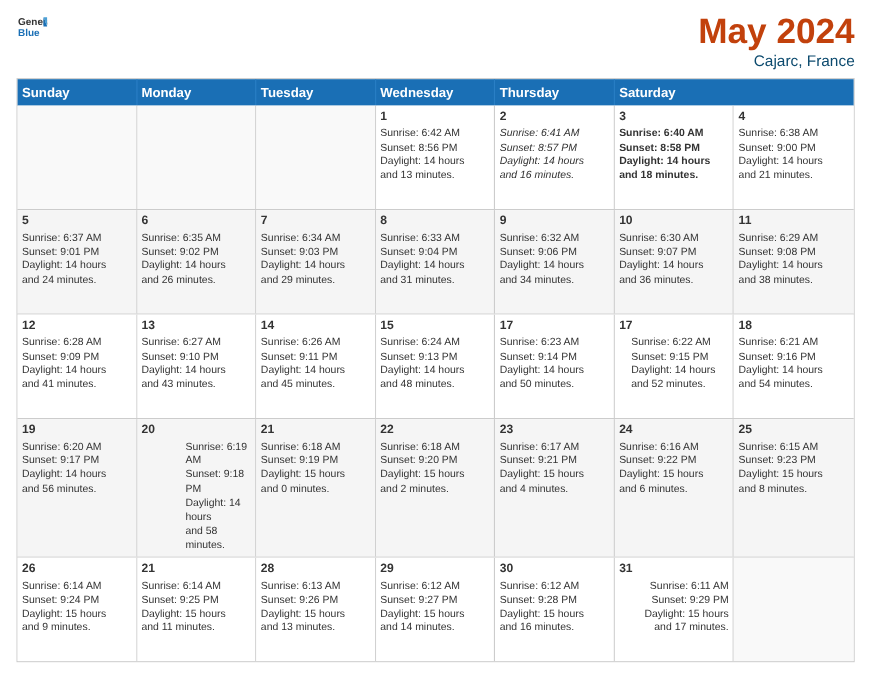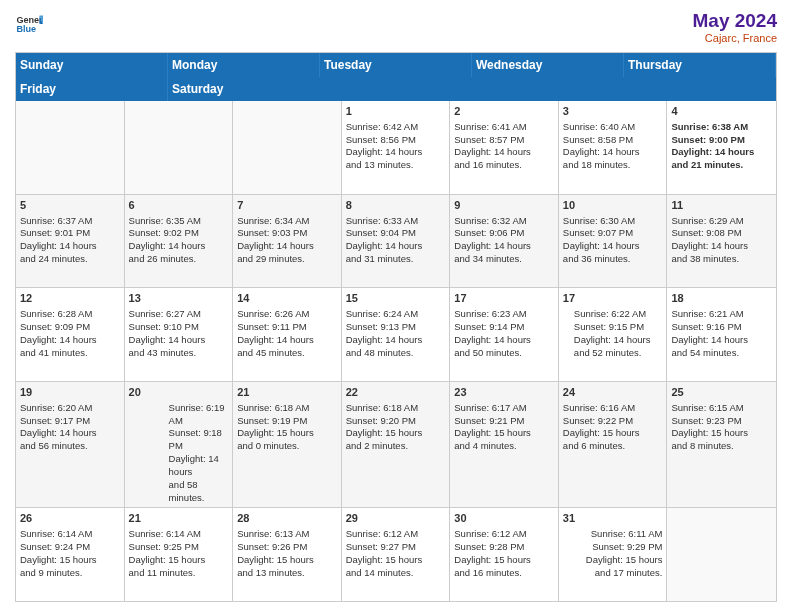--- a/index.html
+++ b/index.html
@@ -29,37 +29,37 @@
       gap: 4px;
     }
     .logo-icon {
       width: 28px;
       height: 28px;
     }
     .title-block {
       text-align: right;
     }
     .month-year {
-      font-size: 19px;
+      font-size: 32px;
       font-weight: bold;
-      color: #4c1d95;
+      color: #c2410c;
     }
     .location {
-      font-size: 11px;
-      color: #c2410c;
+      font-size: 14px;
+      color: #0c4a6e;
     }
     .calendar {
       flex: 1;
       display: flex;
       flex-direction: column;
       border: 1px solid #ccc;
     }
     .cal-header {
       display: grid;
-      grid-template-columns: repeat(5, 1fr);
+      grid-template-columns: repeat(7, 1fr);
       background: #1a6fb5;
     }
     .cal-header-cell {
       color: #fff;
       font-weight: bold;
       font-size: 12px;
       padding: 5px 4px;
       text-align: left;
       border-right: 1px solid #2a7fc5;
     }
@@ -125,52 +125,51 @@
     </div>
   </div>
 
   <div class="calendar">
     <div class="cal-header">
     <div class="cal-header-cell">Sunday</div>
         <div class="cal-header-cell">Monday</div>
         <div class="cal-header-cell">Tuesday</div>
         <div class="cal-header-cell">Wednesday</div>
         <div class="cal-header-cell">Thursday</div>
-        <div class="cal-header-cell">Friday</div>
         <div class="cal-header-cell">Saturday</div>
       </div>
     <div class="cal-body">
     <div class="cal-row">
           <div class="cal-cell empty"></div>
           <div class="cal-cell empty"></div>
           <div class="cal-cell empty"></div>
           <div class="cal-cell">
             <div class="day-num">1</div>
             <div style="white-space: pre-line;">Sunrise: 6:42 AM
 Sunset: 8:56 PM
 Daylight: 14 hours
 and 13 minutes.</div>
           </div>
           <div class="cal-cell">
             <div class="day-num">2</div>
-            <div style="white-space: pre-line;">Sunrise: 6:41 AM
+            <div style="white-space: pre-line; font-style: italic;">Sunrise: 6:41 AM
 Sunset: 8:57 PM
 Daylight: 14 hours
 and 16 minutes.</div>
           </div>
           <div class="cal-cell">
             <div class="day-num">3</div>
-            <div style="white-space: pre-line;">Sunrise: 6:40 AM
+            <div style="white-space: pre-line; font-weight: bold;">Sunrise: 6:40 AM
 Sunset: 8:58 PM
 Daylight: 14 hours
 and 18 minutes.</div>
           </div>
           <div class="cal-cell">
             <div class="day-num">4</div>
-            <div style="white-space: pre-line; font-weight: bold;">Sunrise: 6:38 AM
+            <div style="white-space: pre-line;">Sunrise: 6:38 AM
 Sunset: 9:00 PM
 Daylight: 14 hours
 and 21 minutes.</div>
           </div>
         </div>
         <div class="cal-row">
           <div class="cal-cell">
             <div class="day-num">5</div>
             <div style="white-space: pre-line;">Sunrise: 6:37 AM
 Sunset: 9:01 PM

